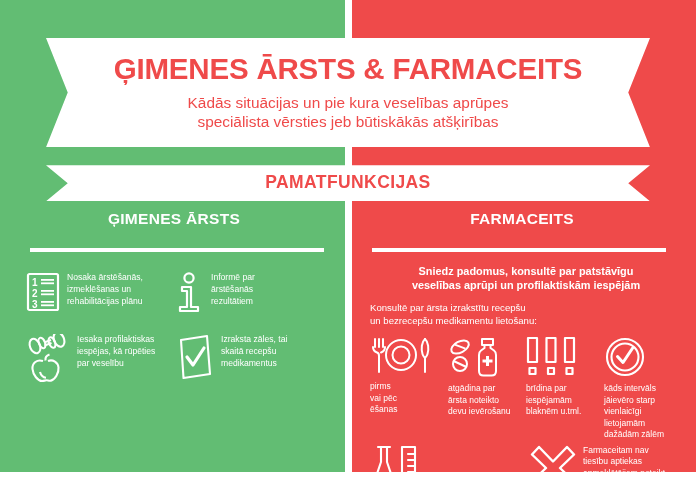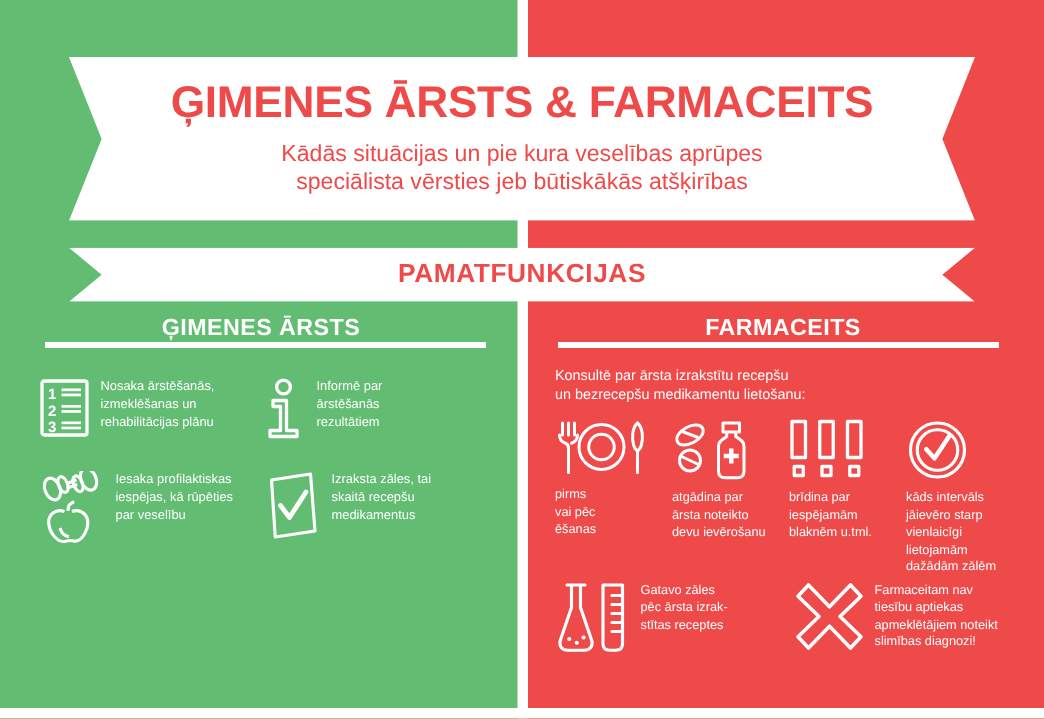--- a/index.html
+++ b/index.html
@@ -90,21 +90,21 @@
   .col-head{
     width:50%;
     box-sizing:border-box;
     text-align:center;
   }
   .col-head-text{
     color:#ffffff;
     font-size:15.5px;
     font-weight:bold;
     letter-spacing:0.3px;
-    padding-bottom:0;
+    padding-bottom:20px;
   }
   .col-rule{
     height:4px;
     background:#ffffff;
     margin:0 30px 0 30px;
   }
   .col-head.left .col-rule{margin-left:30px;margin-right:24px;}
   .col-head.right .col-rule{margin-left:24px;margin-right:30px;}
 
   
@@ -296,20 +296,24 @@
             <span>Izraksta zāles, tai</span><br>
             <span>skaitā recepšu</span><br>
             <span>medikamentus</span>
           </span>
         </div>
 
       </div>
     </div>
 
     <div class="col right">
+      <div class="col-lead">
+        <div>Sniedz padomus, konsultē par patstāvīgu</div>
+        <div>veselības aprūpi un profilaktiskām iespējām</div>
+      </div>
 
       <div class="col-sublead">
         <div>Konsultē par ārsta izrakstītu recepšu</div>
         <div>un bezrecepšu medikamentu lietošanu:</div>
       </div>
 
       <div class="grid4">
 
         <div class="item">
           <span class="icon">
@@ -410,25 +414,20 @@
                 <circle cx="19" cy="37" r="1.4" fill="#ffffff" stroke="none"></circle>
                 <path d="M32 2 L45 2 L45 41 C45 44 43.5 45.5 40.5 45.5 L36.5 45.5 C33.5 45.5 32 44 32 41 Z"></path>
                 <path d="M38 9 L45 9"></path>
                 <path d="M38 15 L45 15"></path>
                 <path d="M38 21 L45 21"></path>
                 <path d="M38 27 L45 27"></path>
                 <path d="M38 33 L45 33"></path>
               </g>
             </svg>
           </span>
-          <span class="item-label">
-            <span>Gatavo zāles</span><br>
-            <span>pēc ārsta izrak-</span><br>
-            <span>stītas receptes</span>
-          </span>
         </div>
 
         <div class="item">
           <span class="icon">
             <svg width="46" height="46" viewBox="0 0 46 46">
               <path d="M9 2 L23 16.5 L37 2 L44 9.5 L30 23 L44 36.5 L37 44 L23 29.5 L9 44 L2 36.5 L16 23 L2 9.5 Z" fill="none" stroke="#ffffff" stroke-width="2.4" stroke-linejoin="round"></path>
             </svg>
           </span>
           <span class="item-label">
             <span>Farmaceitam nav</span><br>

